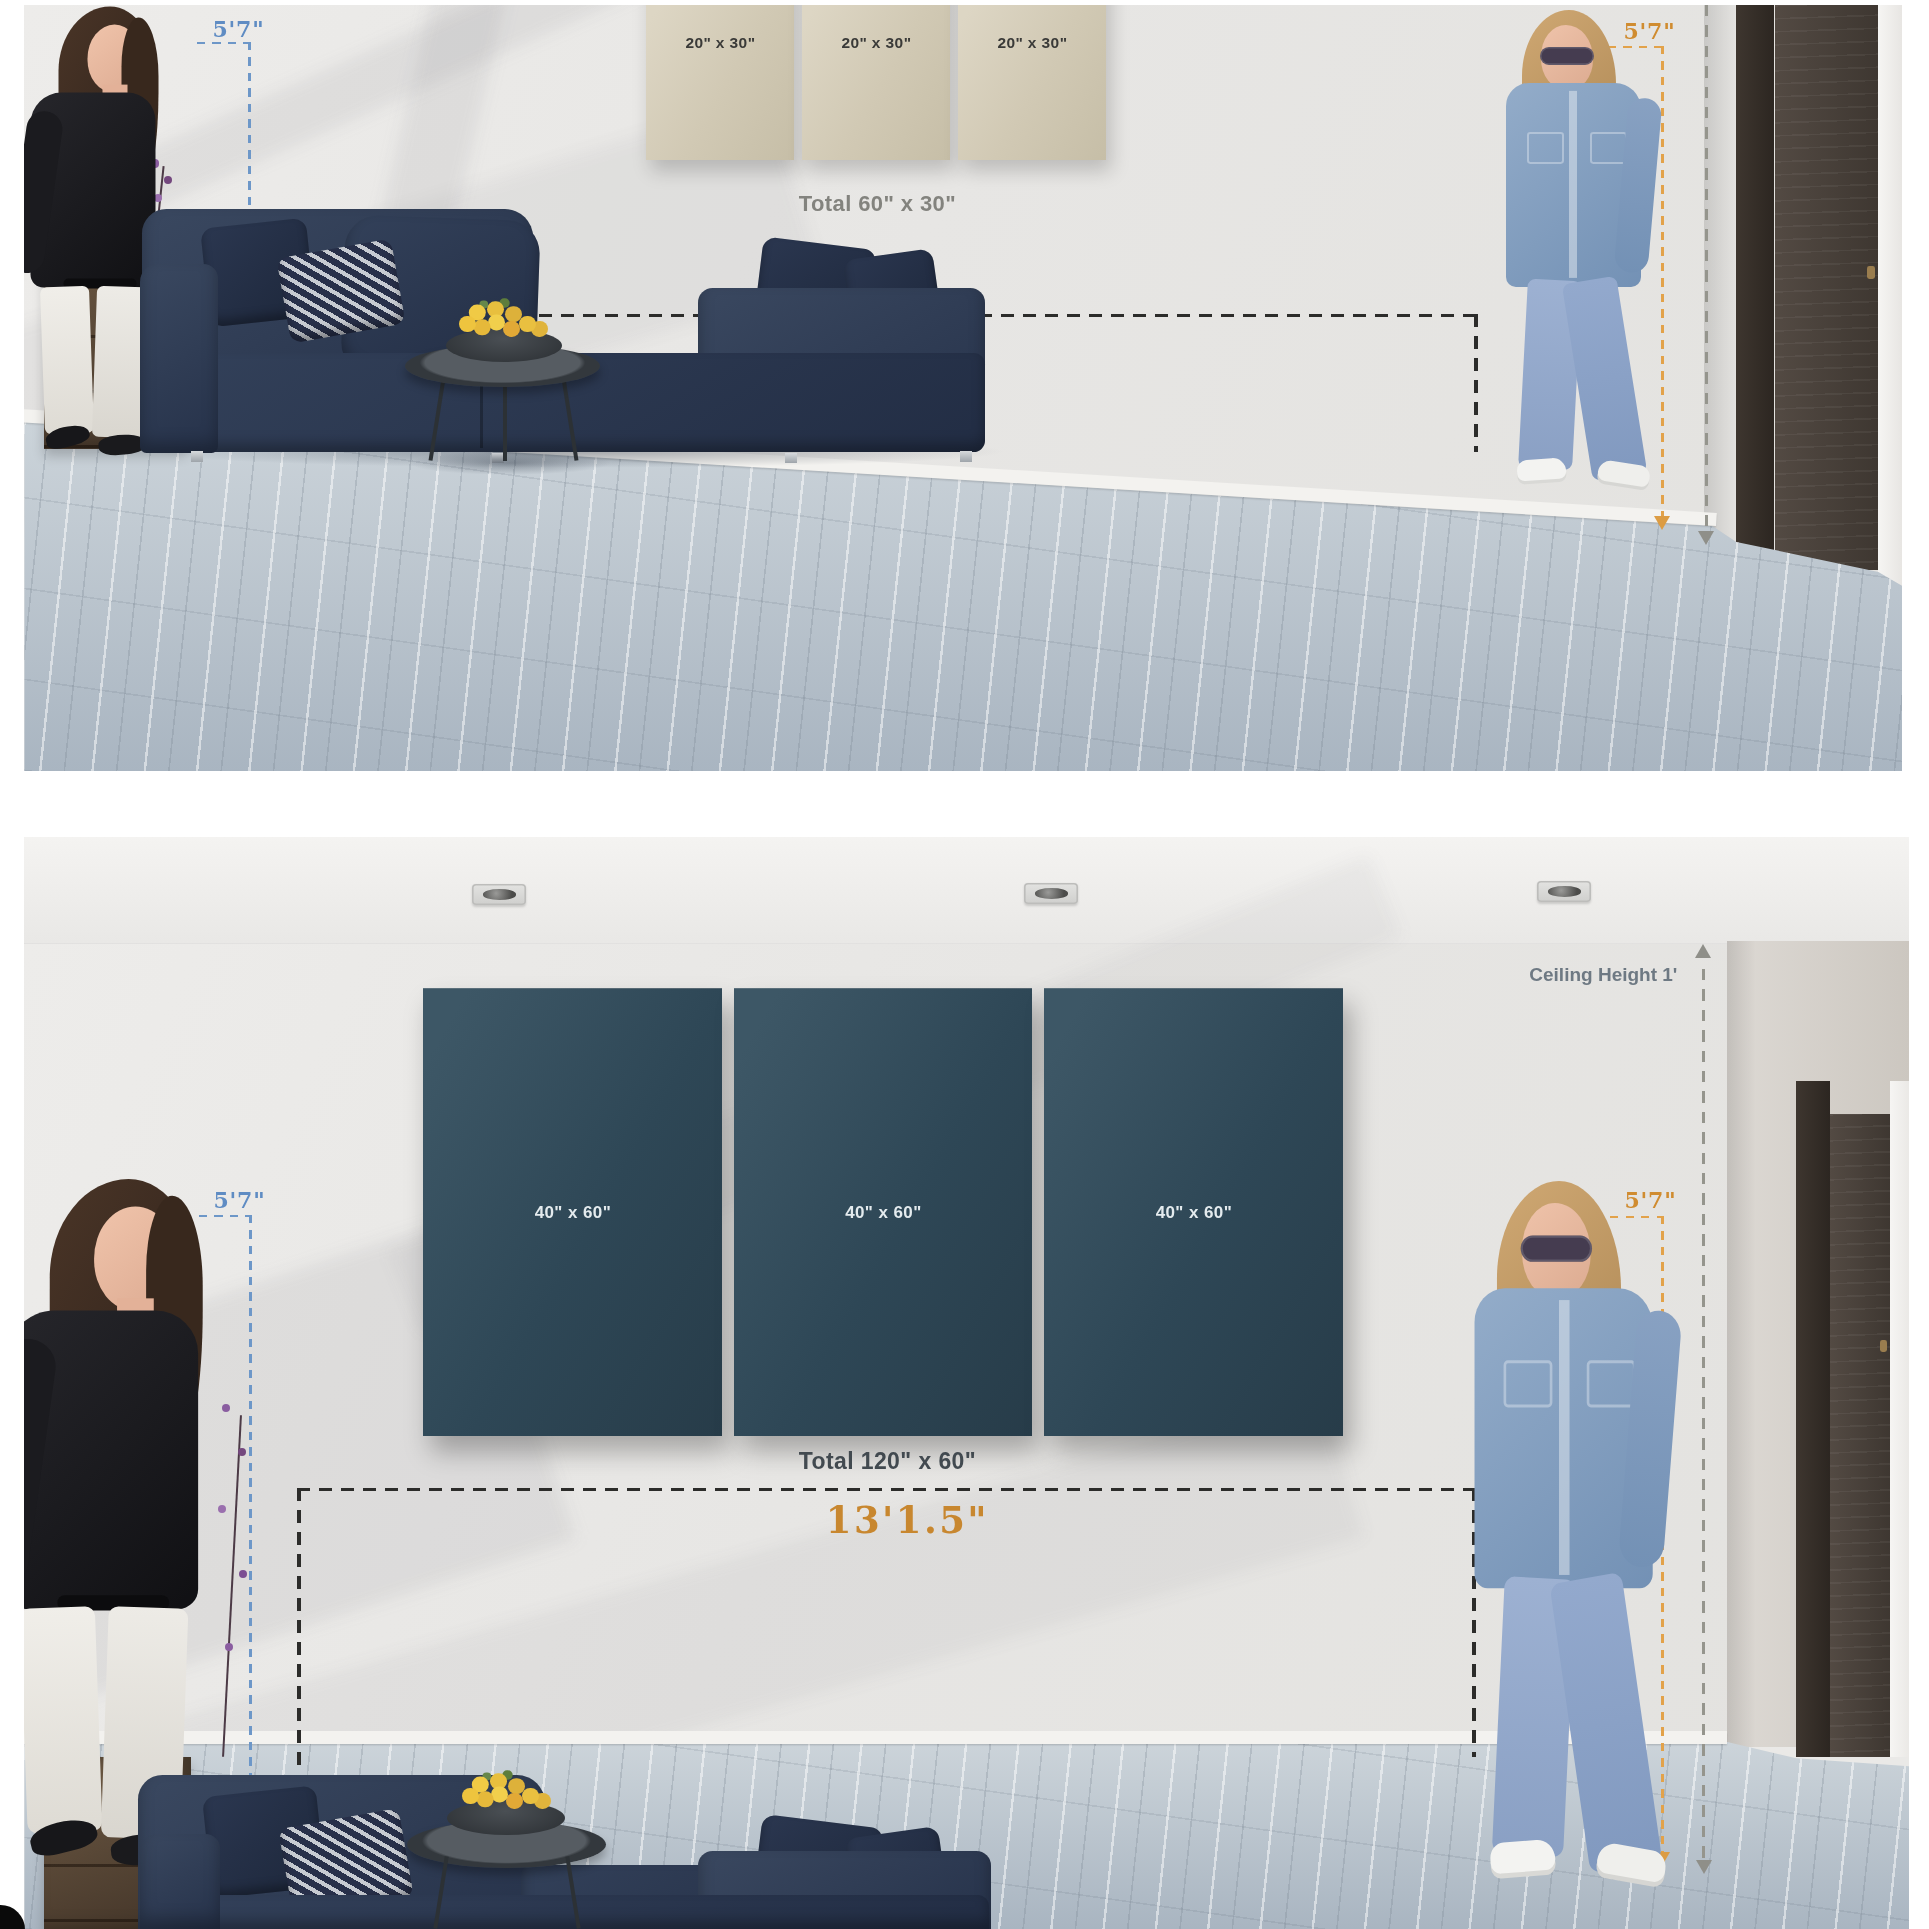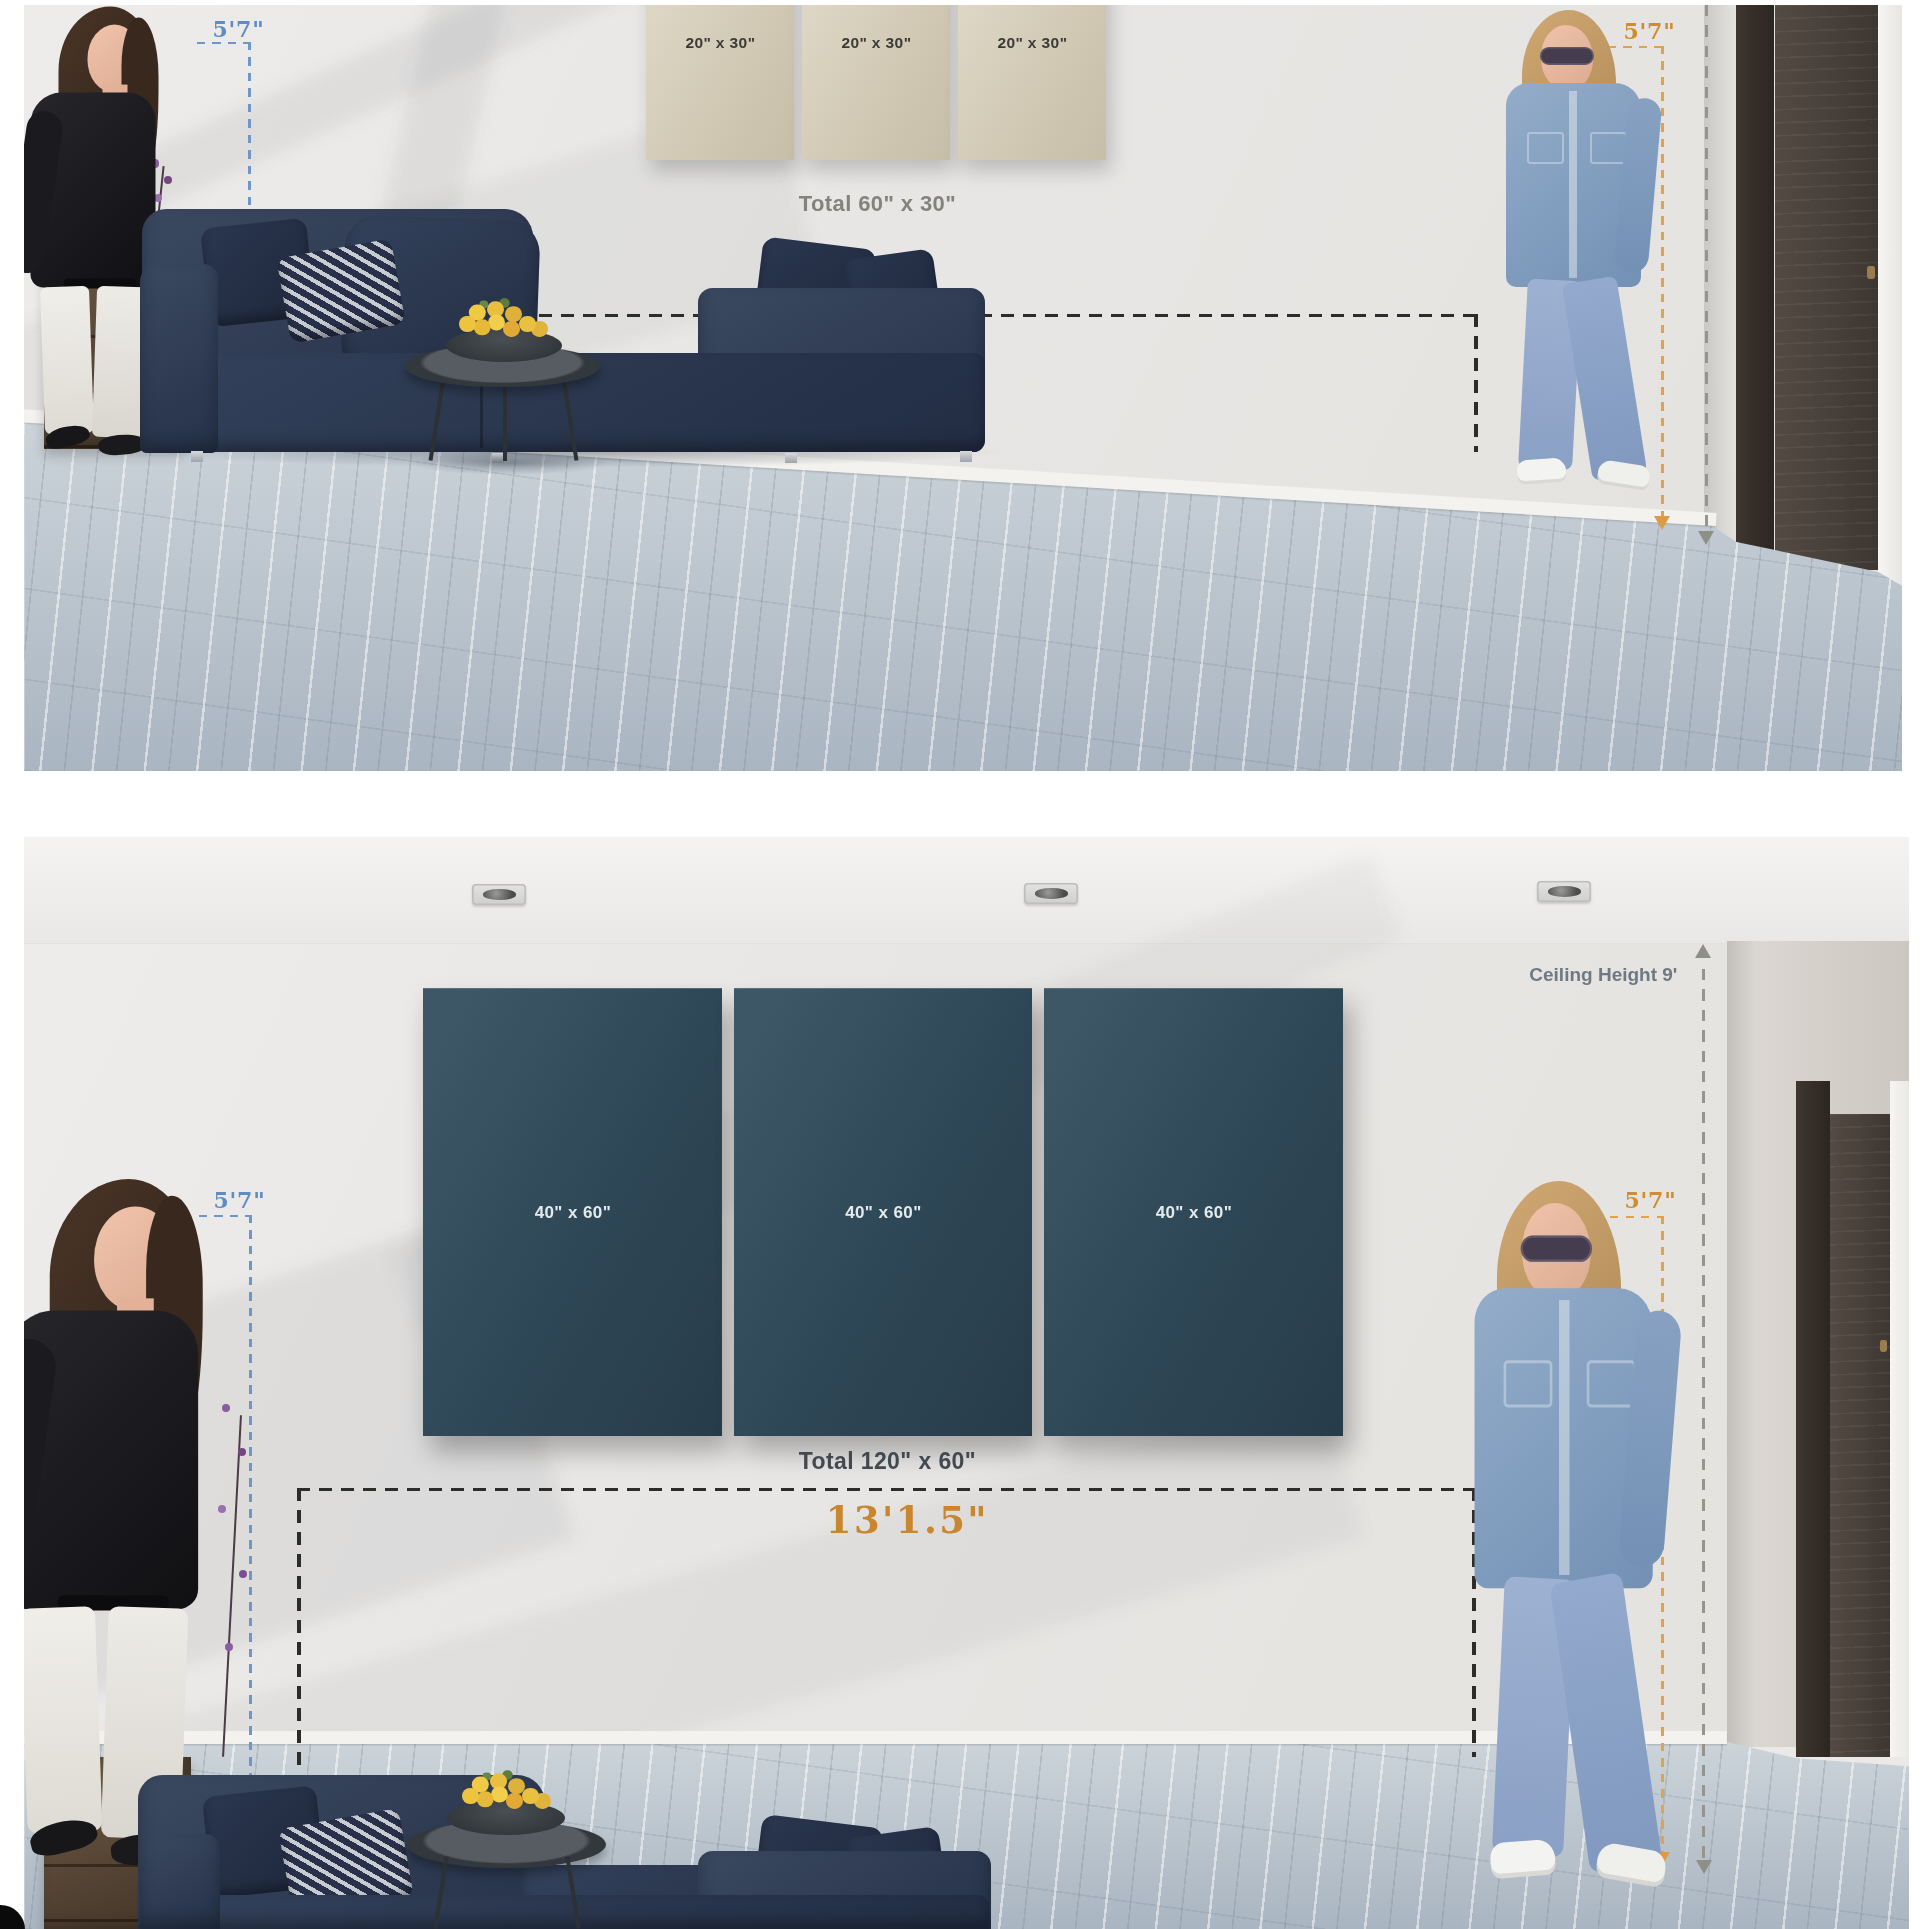--- a/index.html
+++ b/index.html
@@ -262,21 +262,21 @@
     <div class="abs canvas-teal" style="left:1020px;top:151px;width:299px;height:447px">
       <span class="canvas-label-light">40" x 60"</span>
     </div>
     <div class="abs total-label-b" style="left:700px;top:611px;width:326px">Total 120" x 60"</div>
 
     <div class="abs dashX-dark" style="left:273px;top:651px;width:1178px"></div>
     <div class="abs dashY-dark" style="left:273px;top:651px;height:281px"></div>
     <div class="abs dashY-dark" style="left:1448px;top:651px;height:269px"></div>
     <div class="abs serifnum size-big" style="left:761px;top:661px;width:244px">13'1.5"</div>
 
-    <div class="abs ceil-label" style="left:1433px;top:127px;width:220px">Ceiling Height 9'</div>
+    <div class="abs ceil-label" style="left:1433px;top:127px;width:220px">Ceiling Height 1'</div>
     <div class="abs arr arr-up-gray" style="left:1671px;top:107px"></div>
     <div class="abs dashY-gray" style="left:1678px;top:132px;height:892px"></div>
     <div class="abs arr arr-down-gray" style="left:1672px;top:1023px"></div>
 
     <div class="abs serifnum h57 blue" style="left:156px;top:350px;width:118px">5'7"</div>
     <div class="abs dashX-blue" style="left:175px;top:378px;width:52px"></div>
     <div class="abs dashY-blue" style="left:225px;top:378px;height:591px"></div>
     <div class="abs dashX-blue" style="left:195px;top:967px;width:33px"></div>
 
     <div class="abs serifnum h57 orange" style="left:1567px;top:350px;width:118px">5'7"</div>

